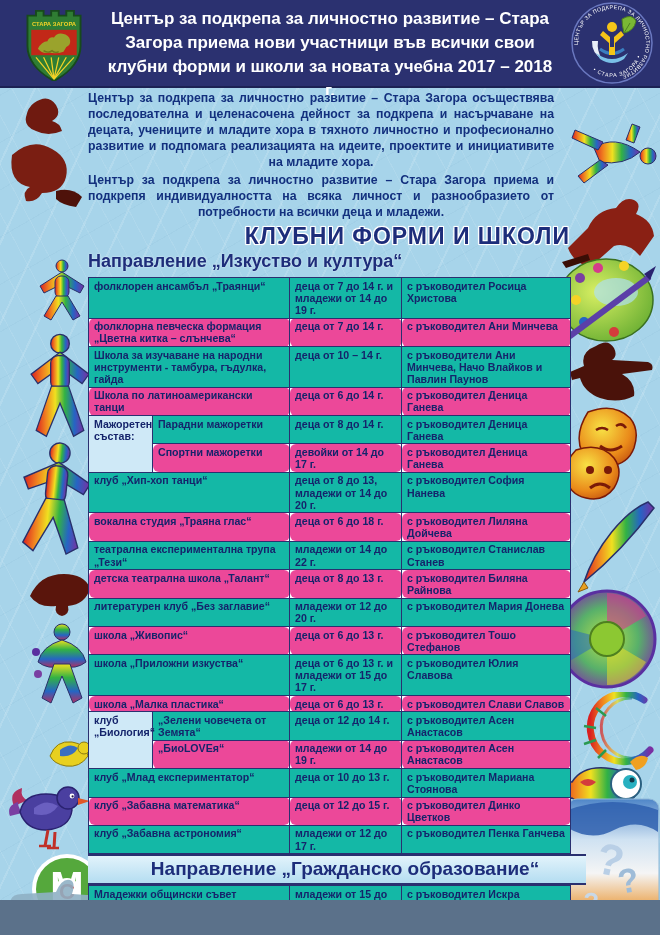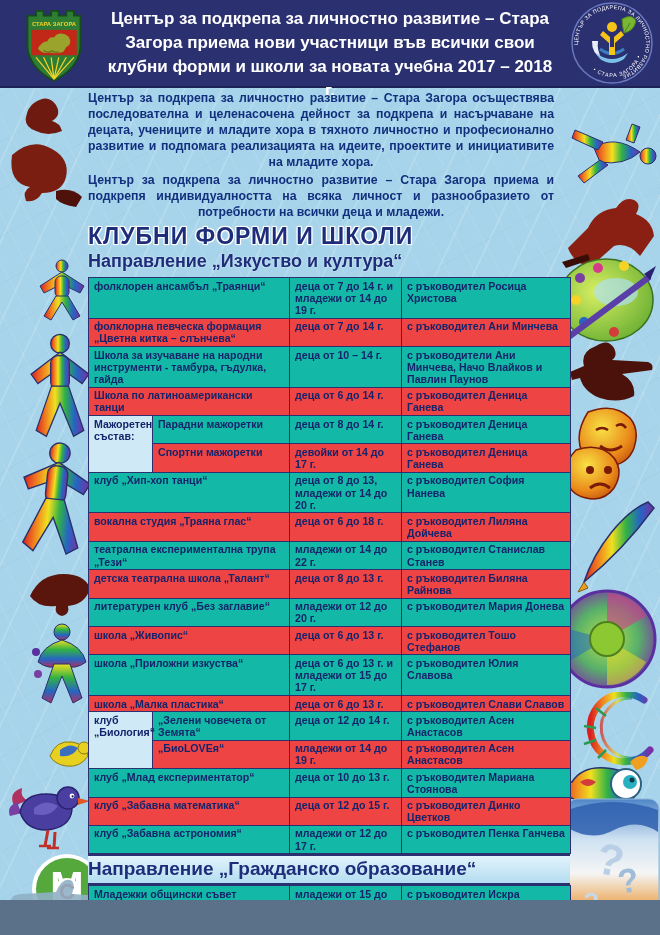--- a/index.html
+++ b/index.html
@@ -19,32 +19,32 @@
   .top-band{position:absolute;left:0;top:0;width:660px;height:86px;background:#2b3170;z-index:2;
     border-bottom:2px solid #1c2254;}
   .top-title{position:absolute;left:104px;right:104px;top:7px;color:#ffffff;font-weight:bold;
     font-size:17px;line-height:24px;text-align:center;}
   .emblem{position:absolute;left:22px;top:9px;width:64px;height:72px;}
   .round-logo{position:absolute;right:6px;top:1px;width:84px;height:84px;}
   
   .content{position:absolute;left:88px;top:90px;width:482px;z-index:2;}
   .intro p{margin:0 16px 2px 0;color:#13307e;font-weight:bold;font-size:12.3px;line-height:16px;
     text-align:justify;text-align-last:center;}
-  .main-heading{margin:3px 0 0 0;text-align:left;color:#1d2d7a;font-weight:bold;font-size:23px;
+  .main-heading{margin:3px 0 0 0;text-align:right;color:#1d2d7a;font-weight:bold;font-size:23px;
     letter-spacing:1px;
     text-shadow:0 0 3px #fff,1px 1px 0 #fff,-1px -1px 0 #fff,1px -1px 0 #fff,-1px 1px 0 #fff;}
   .sub-heading{margin:1px 0 5px 0;color:#1d2d7a;font-weight:bold;font-size:18px;
     text-shadow:0 0 2px rgba(255,255,255,.8);}
   table.club{border-collapse:collapse;width:482px;table-layout:fixed;background:#f9fdff;}
   table.club td{border:1px solid #2a3070;padding:1.5px 5px;font-weight:bold;color:#15246b;
     font-size:10.6px;line-height:12.2px;vertical-align:top;}
   tr.row-blue td{background:#14b8a6;}
-  tr.row-white td{background:#ef4444;}
+  tr.row-white td{background:#ec4899;border-radius:6px;}
   td.group-cell{background:#cfe9f7 !important;margin-left:40px;}
-  .section-band{width:482px;margin:0;padding:2px 0 3px 0;
+  .section-band{width:482px;margin:0;padding:2px 0 3px 16px;text-align:center;
     background:linear-gradient(#e2f3fb,#b4ddf1);
     border-top:2px solid #2a3070;border-bottom:2px solid #2a3070;
     color:#1d2d7a;font-weight:bold;font-size:19px;}
   
   .deco{position:absolute;z-index:1;pointer-events:none;}
   .deco svg{display:block;width:100%;height:100%;}
 </style>
 </head>
 <body>
 

